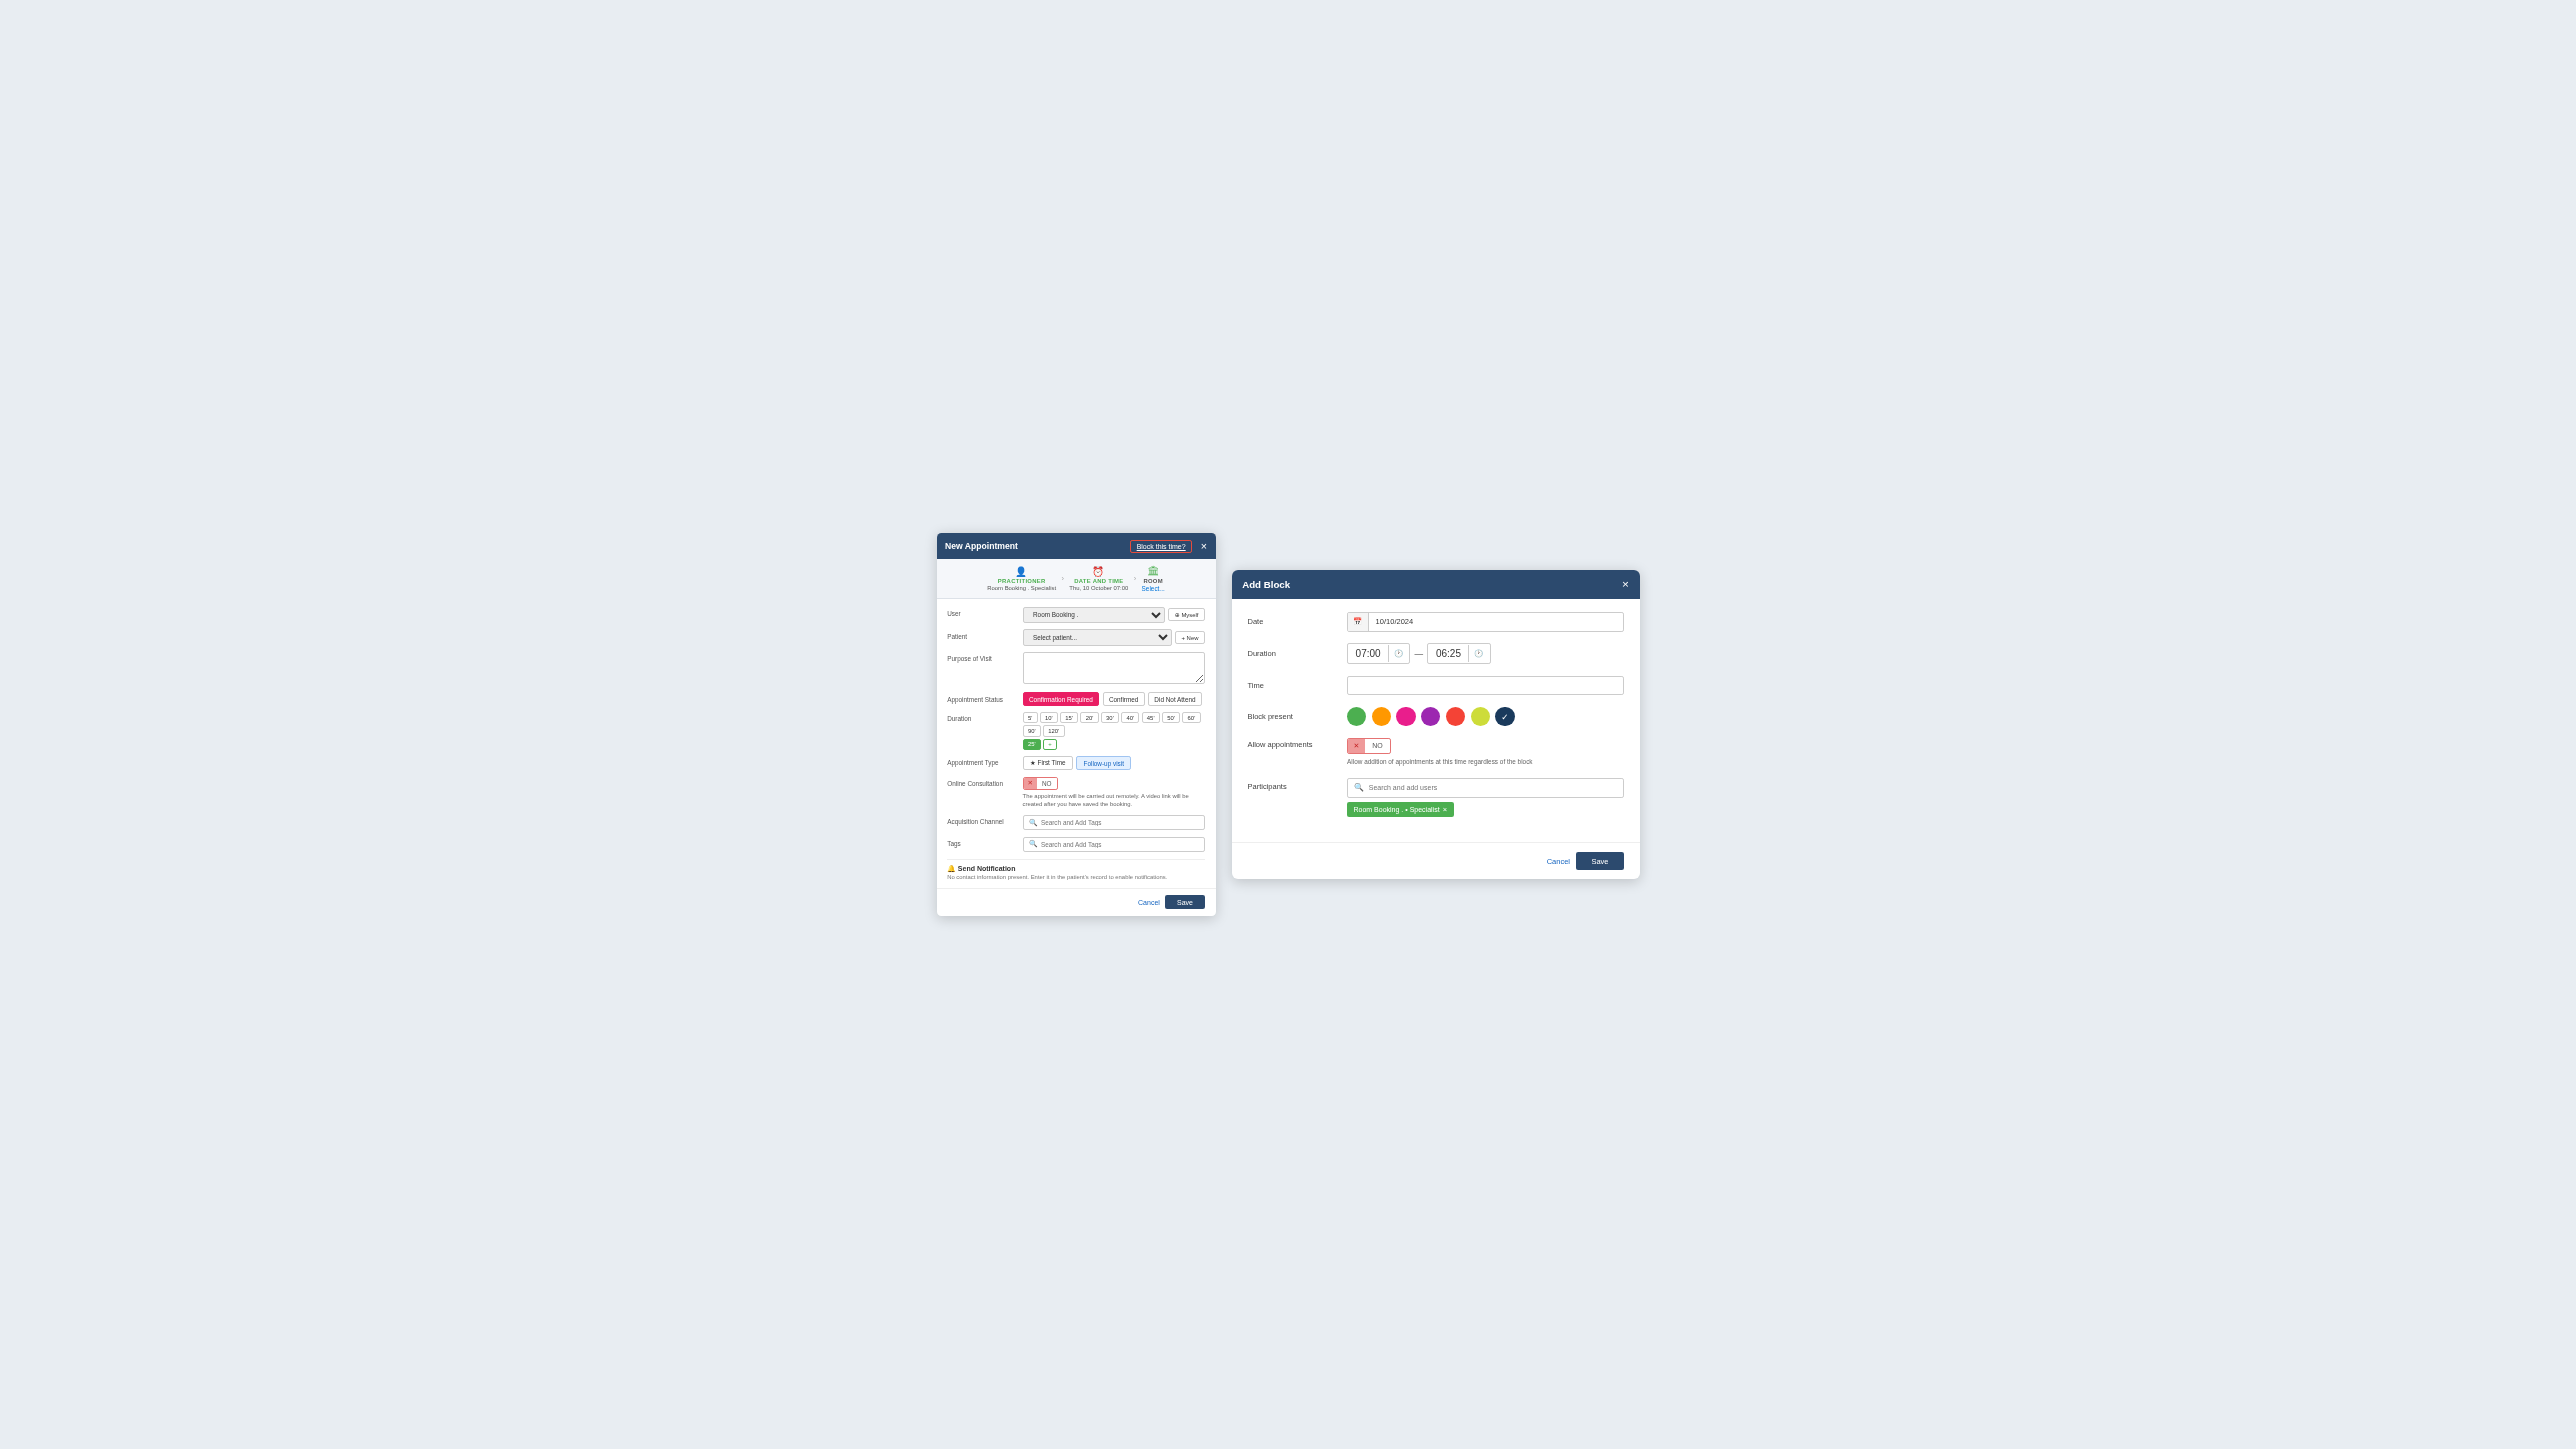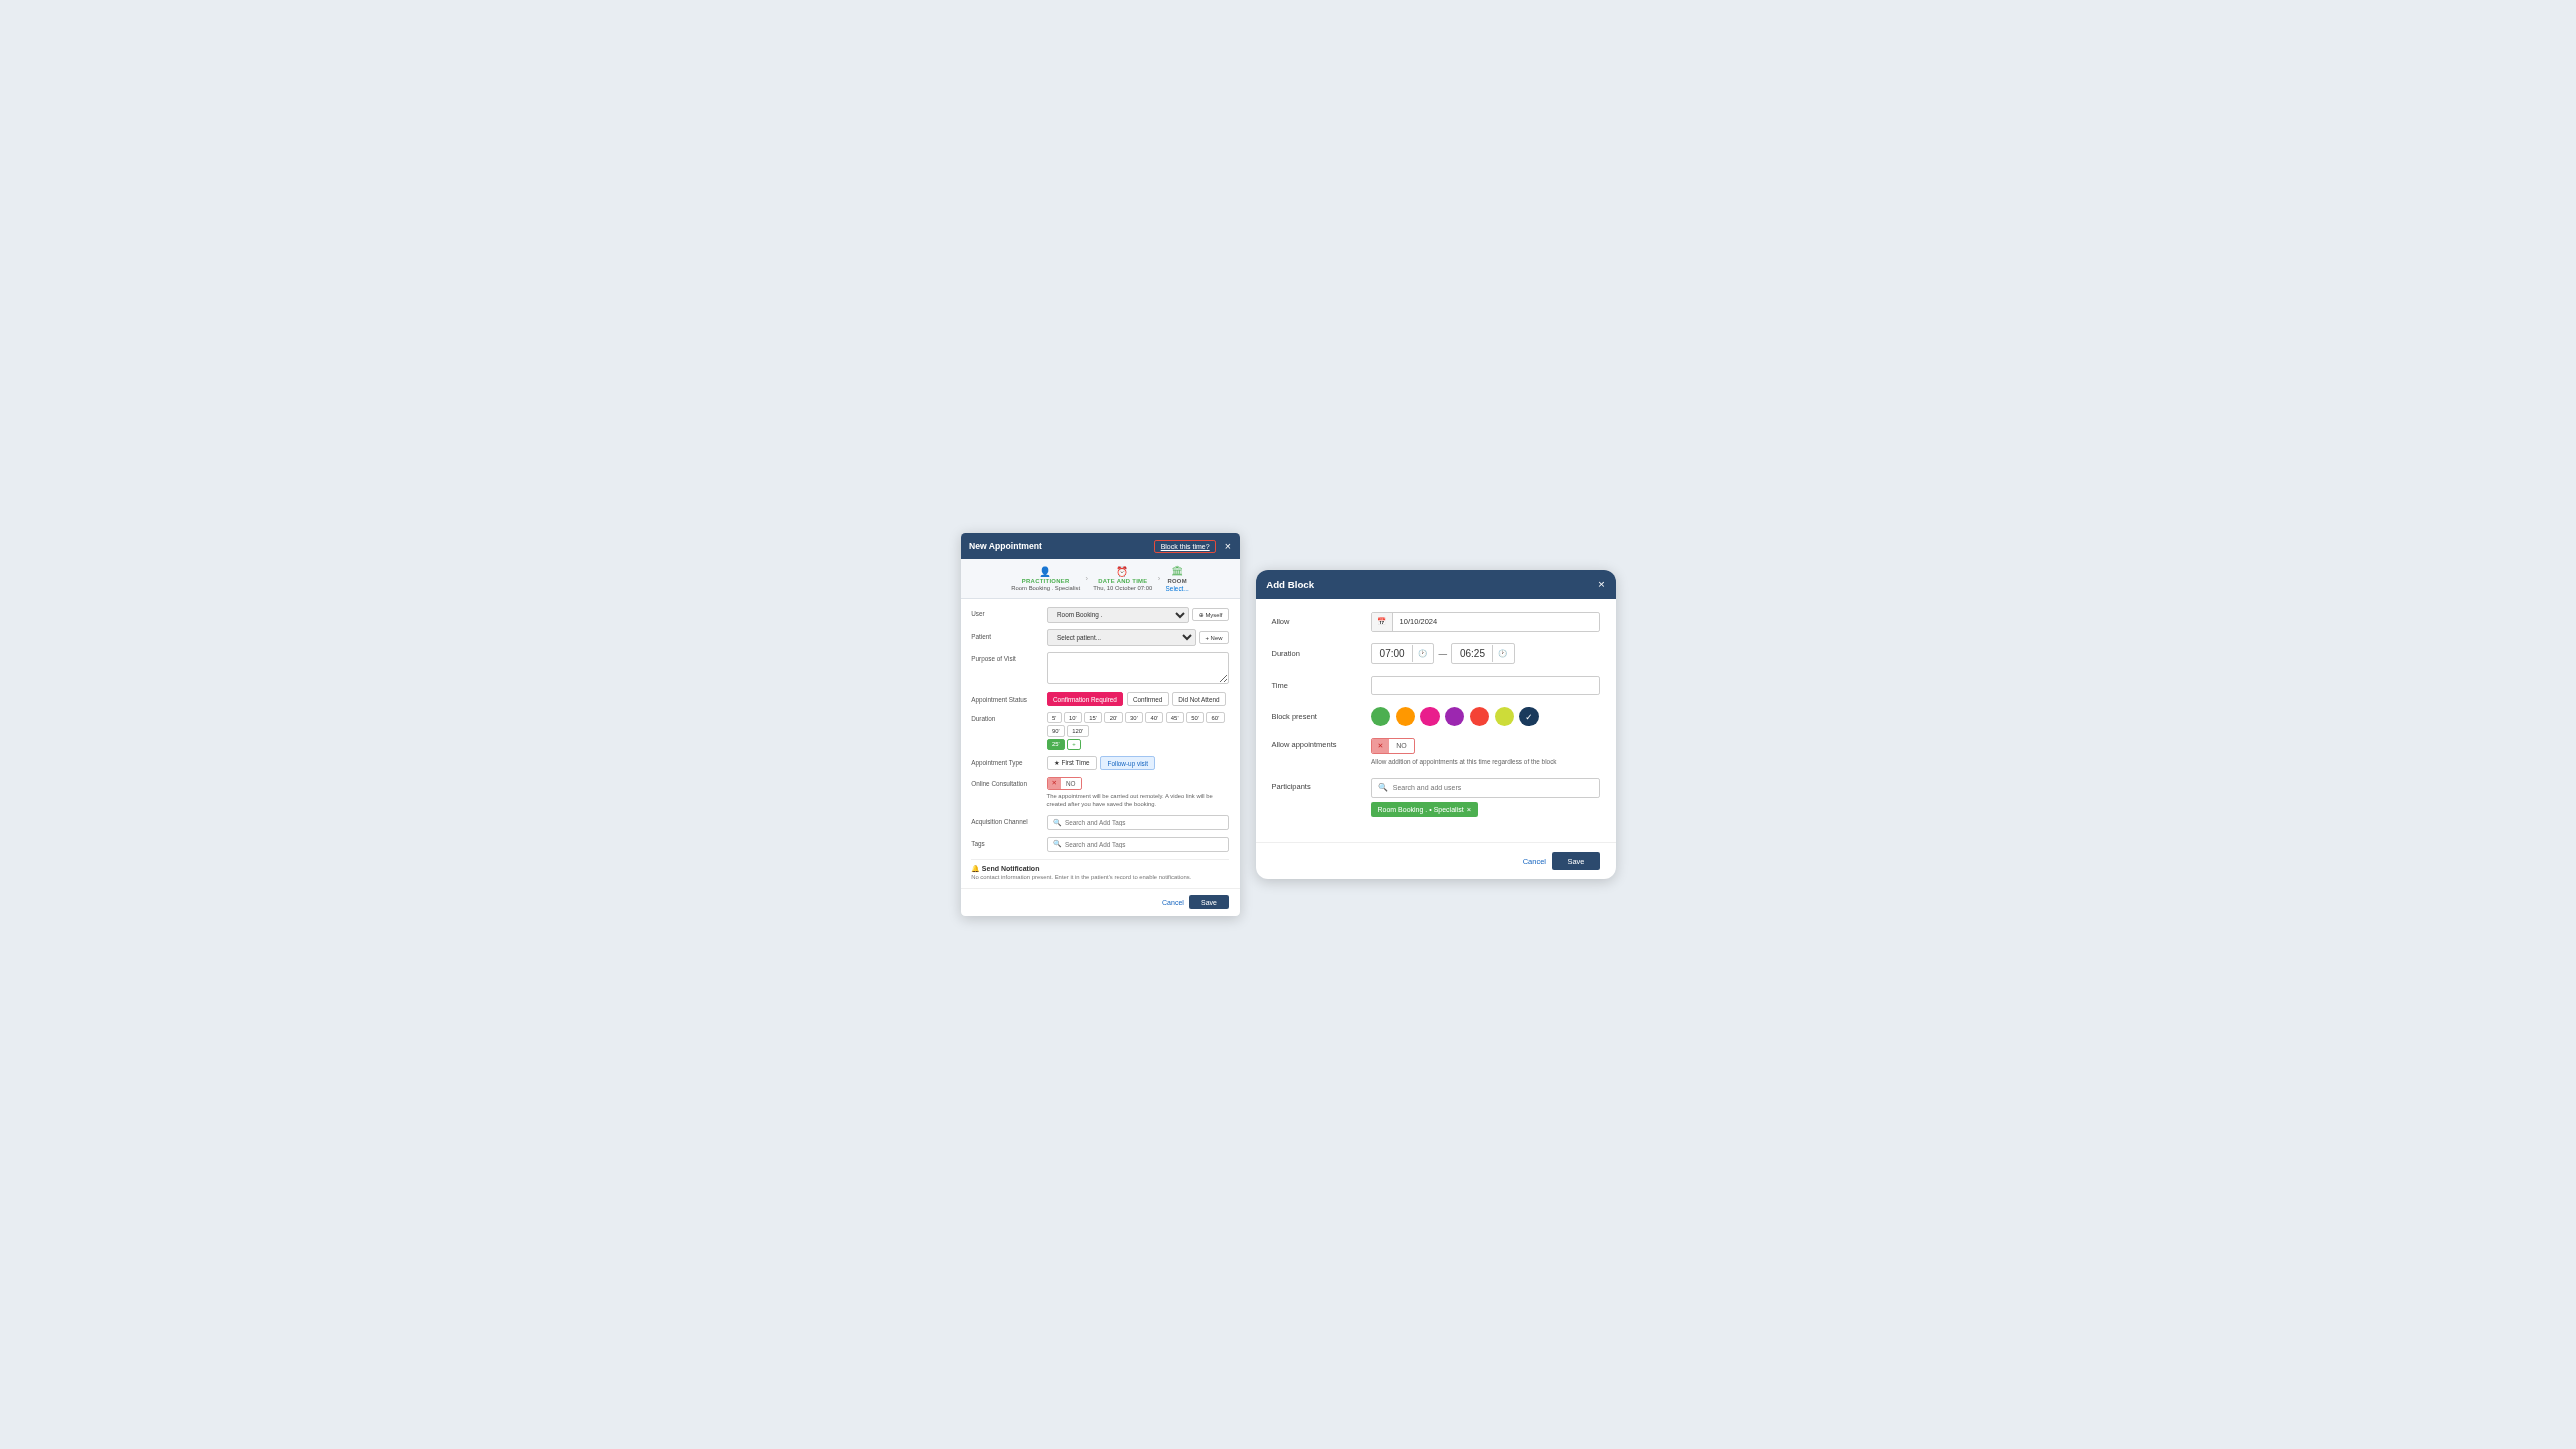--- a/index.html
+++ b/index.html
@@ -382,23 +382,23 @@
       border: none;
       border-radius: 2.1px;
       padding: 3.8px 11.8px;
       font-size: 7px;
       cursor: pointer;
     }
 
     
     .modal-right {
       background: #fff;
-      border-radius: 12px;
+      border-radius: 6px;
       box-shadow: 0 2.1px 13px rgba(0,0,0,0.18);
-      width: 360px;
+      width: 408px;
       overflow: hidden;
     }
 
     .modal-header-right {
       background: #2c4a6e;
       color: #fff;
       padding: 7.5px 10.7px;
       display: flex;
       align-items: center;
       justify-content: space-between;
@@ -796,21 +796,21 @@
 <div class="modal-right">
 
   <div class="modal-header-right">
     <h2>Add Block</h2>
     <button class="close-btn-right">×</button>
   </div>
 
   <div class="form-body-right">
 
     <div class="form-row-right">
-      <span class="label-right">Allow</span>
+      <span class="label-right">Date</span>
       <div class="date-input-wrap">
         <span class="date-icon">📅</span>
         <span class="date-val">10/10/2024</span>
       </div>
     </div>
 
     <div class="form-row-right">
       <span class="label-right">Duration</span>
       <div class="duration-wrap">
         <div class="time-input">

